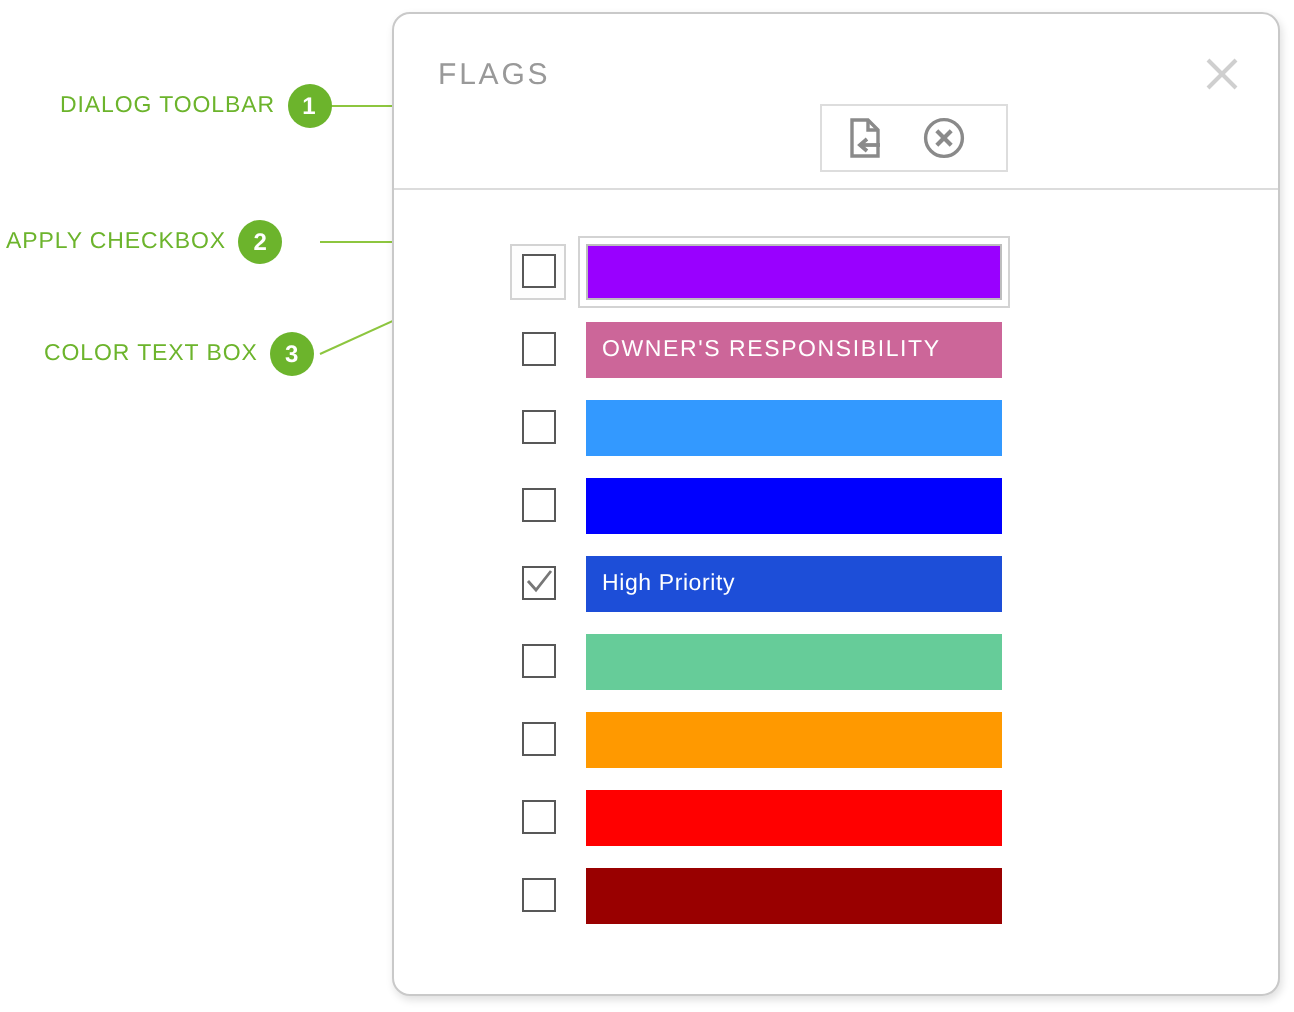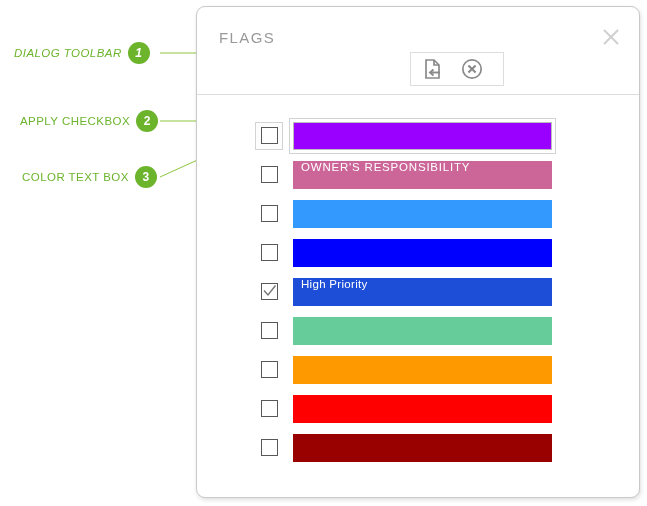--- a/index.html
+++ b/index.html
@@ -154,23 +154,24 @@
     background: #ffffff;
     box-sizing: border-box;
     display: flex;
     align-items: center;
     justify-content: center;
     cursor: pointer;
   }
   .checkbox svg { display: block; }
   .color-box {
     height: 28px;
-    width: 259px;
+    width: 208px;
     margin-left: 10px;
     display: flex;
+    align-items: center;
     box-sizing: border-box;
     cursor: text;
   }
   .flag-row.focused .color-box {
     outline: 1px solid #d3d3d3;
     outline-offset: 3px;
     border: 1px solid #bdbdbd;
   }
   .color-label {
     font-size: 11.5px;
@@ -185,26 +186,26 @@
 </style>
 </head>
 <body>
 
 <svg class="leader-svg">
   <line x1="160" y1="53" x2="218" y2="53" stroke="#8dc63f" stroke-width="1"></line>
   <line x1="160" y1="121" x2="268" y2="121" stroke="#8dc63f" stroke-width="1"></line>
   <line x1="160" y1="177" x2="290" y2="118" stroke="#8dc63f" stroke-width="1"></line>
 </svg>
 
-<div class="callout" style="left:14px; top:42px;font-style:italic;">
+<div class="callout" style="left:30px; top:42px;">
   <span class="callout-label">DIALOG TOOLBAR</span>
   <span class="callout-badge">1</span>
 </div>
 
-<div class="callout" style="left:20px; top:110px;">
+<div class="callout" style="left:3px; top:110px;">
   <span class="callout-label">APPLY CHECKBOX</span>
   <span class="callout-badge">2</span>
 </div>
 
 <div class="callout" style="left:22px; top:166px;justify-content:center;">
   <span class="callout-label">COLOR TEXT BOX</span>
   <span class="callout-badge">3</span>
 </div>
 
 <div class="dialog">

